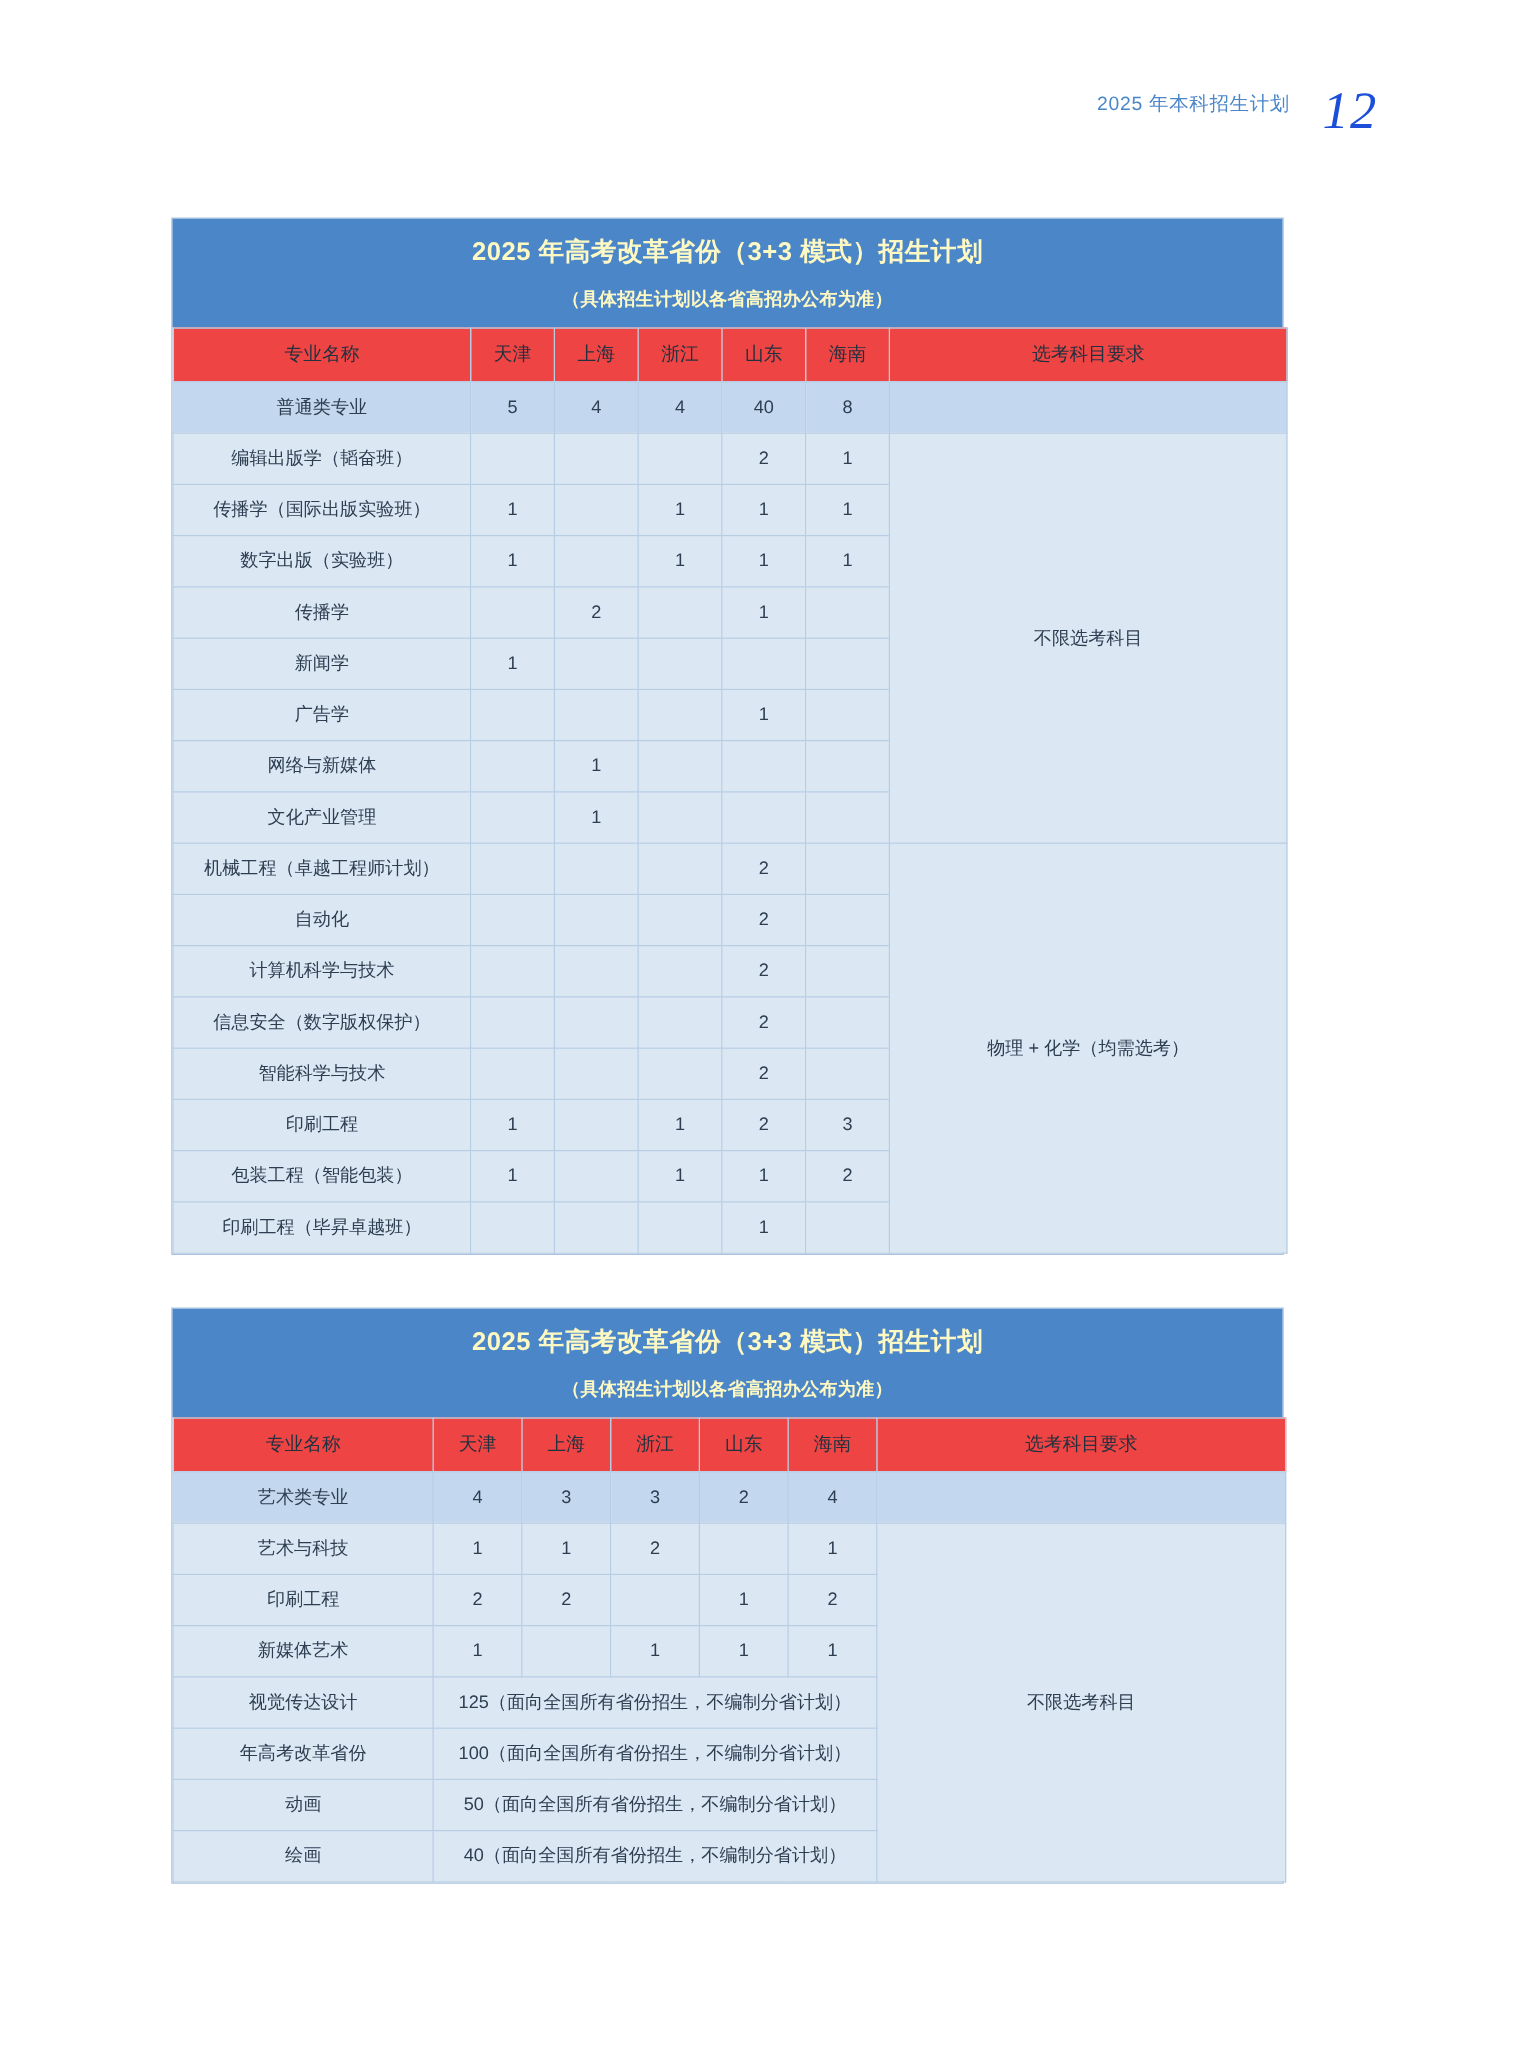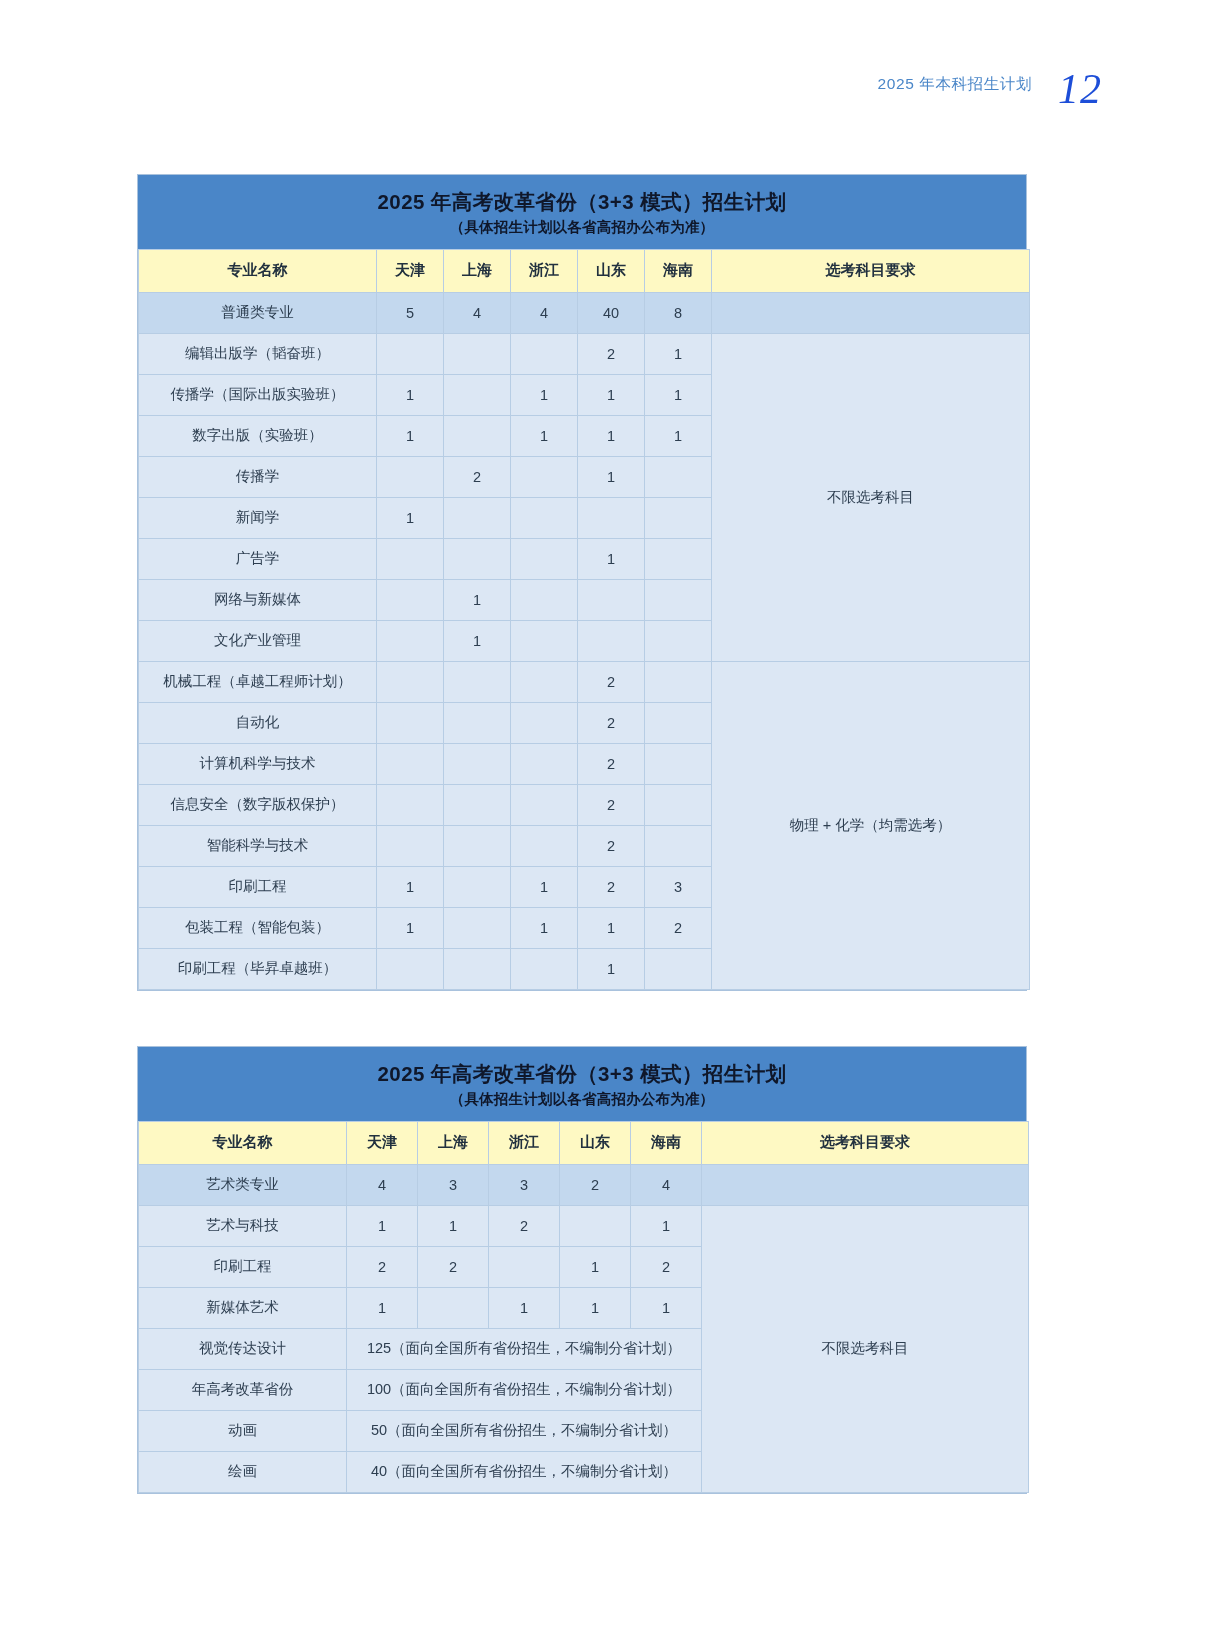--- a/index.html
+++ b/index.html
@@ -48,35 +48,35 @@
     left: 137px;
     width: 890px;
     border: 1px solid #a9c2dd;
     box-sizing: border-box;
   }
   #table-block-1 { top: 174px; }
   #table-block-2 { top: 1046px; }
 
   .table-title {
     background: #4a86c8;
-    color: #0f172a;
+    color: #fef9c3;
     text-align: center;
     padding: 14px 8px 13px 8px;
   }
   .table-title .t-main {
     font-size: 20.5px;
     font-weight: bold;
     letter-spacing: 0.4px;
     line-height: 1.25;
   }
   .table-title .t-sub {
     font-size: 14.5px;
     font-weight: bold;
     letter-spacing: 0.2px;
-    margin-top: 3px;
+    margin-top: 16px;
     line-height: 1.25;
   }
 
   table.plan {
     width: 100%;
     border-collapse: collapse;
     table-layout: fixed;
   }
   table.plan th,
   table.plan td {
@@ -84,22 +84,22 @@
     font-size: 14.5px;
     font-weight: normal;
     color: #2d3e50;
     padding: 0;
     height: 40px;
     text-align: center;
     vertical-align: middle;
     background: #dce7f4;
   }
   table.plan thead th {
-    background: #fef9c3;
-    font-weight: bold;
+    background: #ef4444;
+    font-weight: normal;
     font-size: 15px;
     height: 42px;
     color: #22313f;
   }
   table.plan tr.summary-row td {
     background: #c3d8ee;
   }
   td.major-name, th.major-name {
     text-align: left;
     padding-left: 18px;

